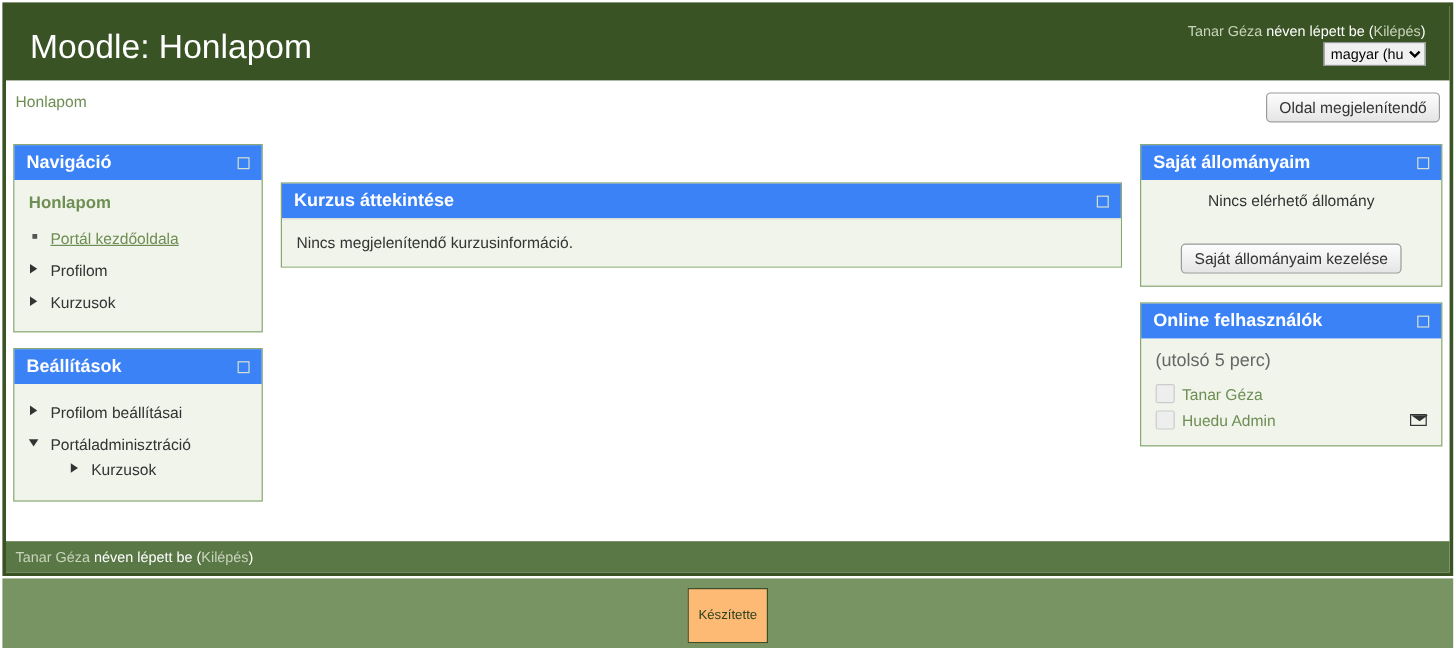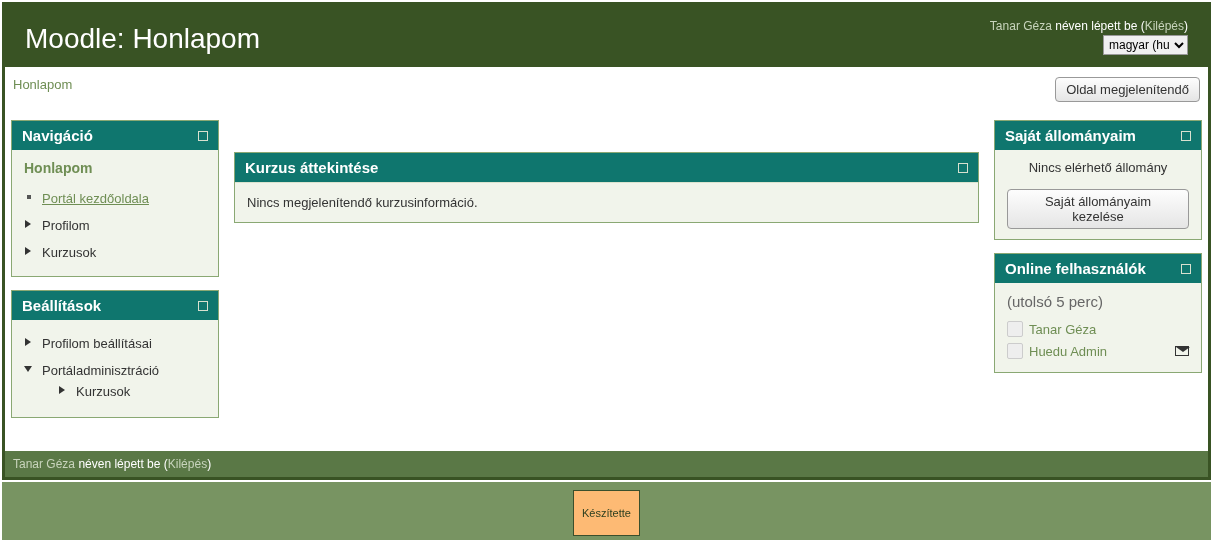--- a/index.html
+++ b/index.html
@@ -13,42 +13,42 @@
 .user-link { color: #c8d4bc; }
 .lang-select { margin-top: 2px; font-size: 12px; background: #f0f0f0; border: 1px solid #999; padding: 1px; width: 85px; }
 
 .breadcrumb-row { padding: 10px 8px 18px 8px; display: flex; justify-content: space-between; align-items: flex-start; }
 .breadcrumb-link { color: #6f8e54; font-size: 13px; }
 .btn-gray { background: linear-gradient(#fdfdfd, #e5e5e5); border: 1px solid #999; border-radius: 4px; padding: 4px 10px; font-size: 13px; color: #333; cursor: pointer; }
 
 .columns { display: flex; gap: 15px; padding: 0 6px 20px 6px; align-items: flex-start; }
 .col-left { width: 208px; flex-shrink: 0; }
 .col-center { flex: 1; margin-top: 32px; }
-.col-right { width: 208px; flex-shrink: 0; }
+.col-right { width: 252px; flex-shrink: 0; }
 
 .block { border: 1px solid #8aa873; margin-bottom: 13px; background: #f1f4eb; }
-.block-header { background: #0f766e; color: #fff; font-weight: bold; font-size: 15px; padding: 6px 10px; display: flex; justify-content: space-between; align-items: center; text-align: right; }
+.block-header { background: #3b82f6; color: #fff; font-weight: bold; font-size: 15px; padding: 6px 10px; display: flex; justify-content: space-between; align-items: center; text-align: right; }
 .dock-icon { width: 10px; height: 10px; border: 1px solid #d8e0cf; display: inline-block; cursor: pointer; }
 .block-body { padding: 10px 12px; font-size: 13px; color: #333; }
 
 .nav-root { color: #6f8e54; font-weight: bold; font-size: 14px; margin-bottom: 9px; display: block; }
 .nav-list { list-style: none; }
 .nav-list li { padding: 6px 0 6px 18px; position: relative; font-size: 13px; }
 .nav-list li .bullet { position: absolute; left: 0; top: 8px; width: 8px; height: 8px; display: flex; align-items: center; justify-content: center; }
 .tri { width: 0; height: 0; border-top: 4px solid transparent; border-bottom: 4px solid transparent; border-left: 6px solid #333; display: inline-block; }
 .tri-down { width: 0; height: 0; border-left: 4px solid transparent; border-right: 4px solid transparent; border-top: 6px solid #333; display: inline-block; }
 .sq { width: 4px; height: 4px; background: #555; display: inline-block; margin-left: 1px; }
 .nav-link { color: #6f8e54; cursor: pointer; text-decoration: underline; }
 .nav-text { color: #333; cursor: pointer; }
 .nav-sub { padding-left: 16px; }
 
 .course-block-body { background: #f1f4eb; padding: 12px 12px; border-top: 1px solid #dbe3cf; color: #333; font-size: 13px; }
 
 .files-body { text-align: center; }
-.files-body .btn-gray { margin-top: 14px; }
+.files-body .btn-gray { margin-top: 28px; }
 
 .online-sub { text-align: left; color: #666; font-size: 15px; margin-bottom: 8px; }
 .online-user { display: flex; align-items: center; gap: 6px; padding: 3px 0; }
 .avatar { width: 16px; height: 16px; background: #eee; border: 1px solid #ccc; border-radius: 2px; }
 .user-name { color: #6f8e54; cursor: pointer; flex: 1; font-size: 13px; }
 .msg-icon { width: 14px; height: 10px; border: 1px solid #333; position: relative; cursor: pointer; }
 .msg-icon::before { content: ""; position: absolute; top: 0; left: 0; right: 0; border-left: 7px solid transparent; border-right: 7px solid transparent; border-top: 5px solid #333; }
 
 .footer-bar { background: #5a7846; color: #fff; padding: 6px 8px; font-size: 12px; }
 .footer-bar .user-link { color: #c8d4bc; }

